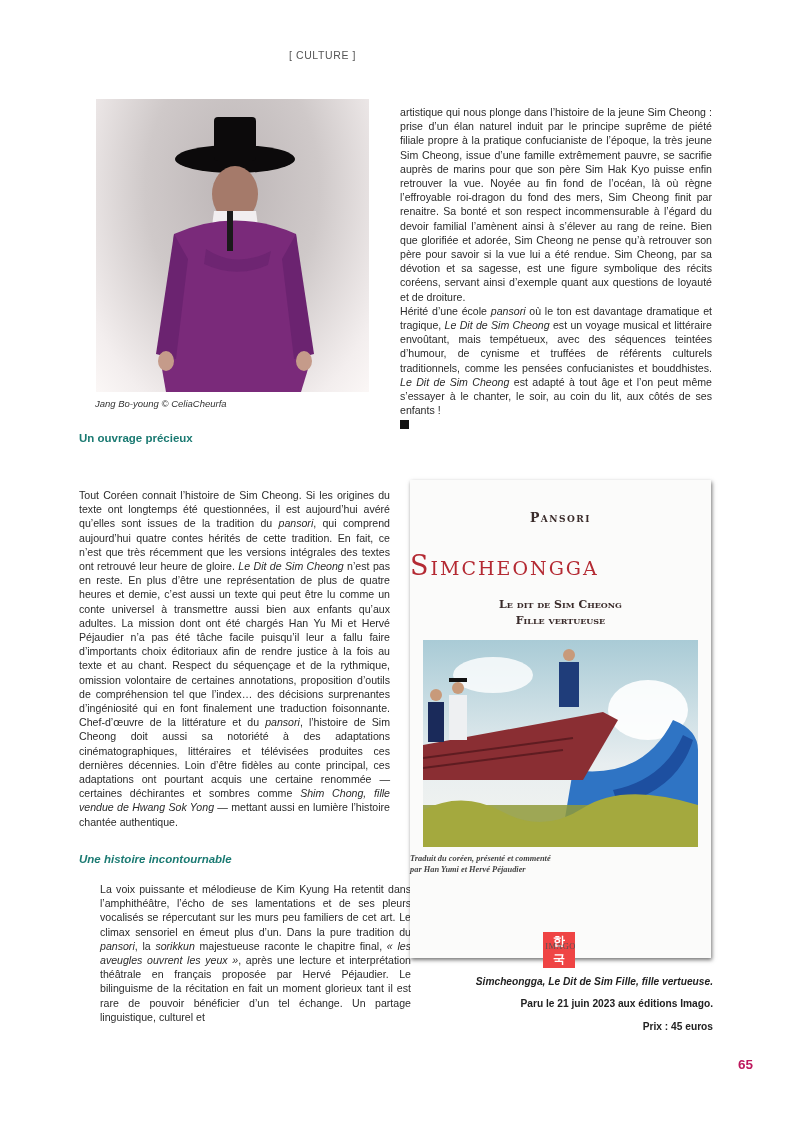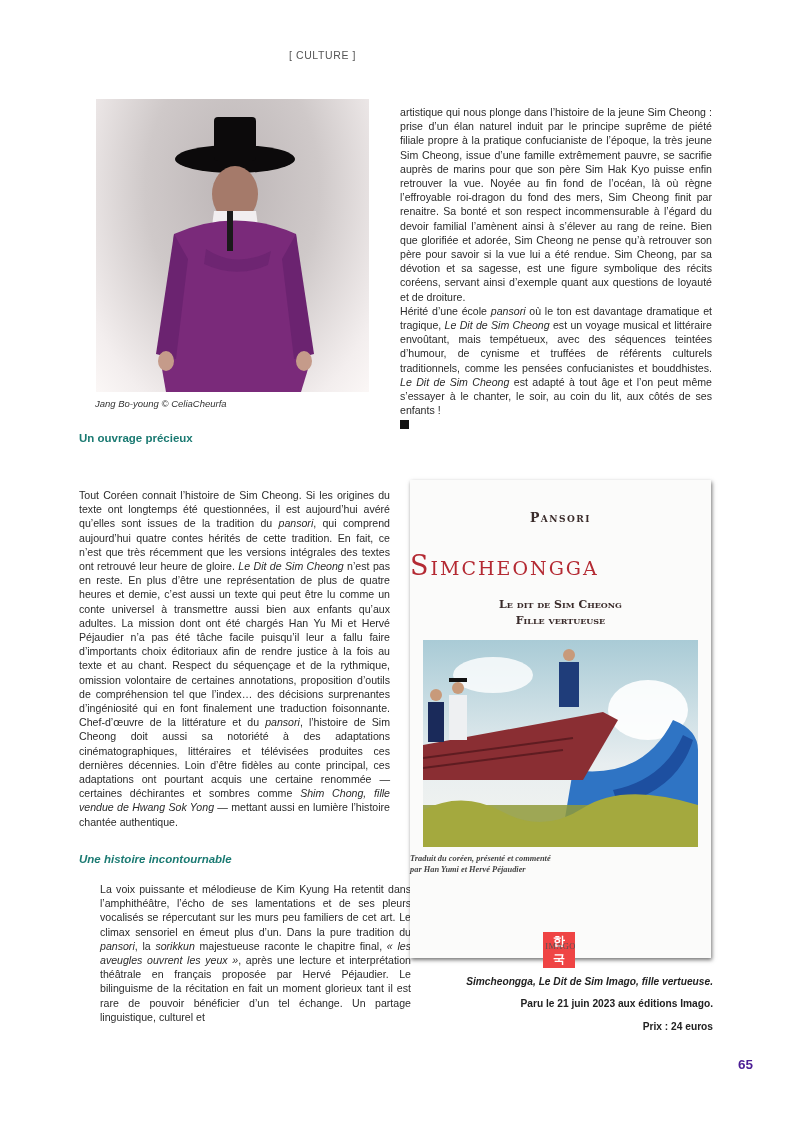--- a/index.html
+++ b/index.html
@@ -25,21 +25,21 @@
          font-size: 11px; color: #3a2b2a; font-variant: small-caps; font-weight: bold; }
   .cover-sub1 { top: 118px; } .cover-sub2 { top: 134px; }
   .cover-art { position: absolute; left: 13px; top: 160px; width: 275px; height: 207px; }
   .cover-credit1, .cover-credit2 { position: absolute; width: 100%; text-align: left; font-family: "Liberation Serif", serif;
          font-style: italic; font-weight: bold; font-size: 8.4px; color: #444; }
   .cover-credit1 { top: 374px; } .cover-credit2 { top: 385px; }
   .publisher-logo { position: absolute; left: 133px; top: 420px; width: 32px; height: 36px; background: #ef4444; margin-top: 32px; }
   .publisher-name { position: absolute; top: 461px; width: 100%; text-align: center; font-family: "Liberation Serif", serif;
          font-size: 8.5px; color: #555; letter-spacing: 0.3px; }
   .caption-line { position: absolute; right: 80px; text-align: right; font-size: 10.2px; font-weight: bold; color: #222; }
-  .page-number { position: absolute; right: 40px; top: 1057px; font-size: 13.5px; font-weight: bold; color: #4c1d95; }
+  .page-number { position: absolute; right: 40px; top: 1057px; font-size: 13.5px; font-weight: bold; color: #be185d; }
 </style>
 </head>
 <body>
 
 <div class="section-label">[ CULTURE ]</div>
 
 <div class="photo">
   <svg width="273" height="293" viewBox="0 0 273 293">
     <ellipse cx="139" cy="60" rx="60" ry="14" fill="#0c0a0b"></ellipse>
     <rect x="118" y="18" width="42" height="44" rx="4" fill="#0c0a0b"></rect>
@@ -104,17 +104,17 @@
     <path d="M0 170 Q40 150 80 172 T160 168 T275 165 L275 207 L0 207 Z" fill="#a4a93e"></path>
   </svg>
   <div class="cover-credit1">Traduit du coréen, présenté et commenté</div>
   <div class="cover-credit2">par Han Yumi et Hervé Péjaudier</div>
   <div class="publisher-logo">
     <div style="color:#fff;font-family:'DejaVu Sans',sans-serif;font-size:12px;font-weight:bold;text-align:center;line-height:18px;padding-top:0px;word-break:break-all;width:16px;margin:0 auto;">한국</div>
   </div>
   <div class="publisher-name">IMAGO</div>
 </div>
 
-<div class="caption-line" style="top:976px; font-style:italic;">Simcheongga, Le Dit de Sim Imago, fille vertueuse.</div>
+<div class="caption-line" style="top:976px; font-style:italic;">Simcheongga, Le Dit de Sim Fille, fille vertueuse.</div>
 <div class="caption-line" style="top:998px;">Paru le 21 juin 2023 aux éditions Imago.</div>
-<div class="caption-line" style="top:1021px;">Prix : 24 euros</div>
+<div class="caption-line" style="top:1021px;">Prix : 45 euros</div>
 
 <div class="page-number">65</div>
 
 </body></html>

